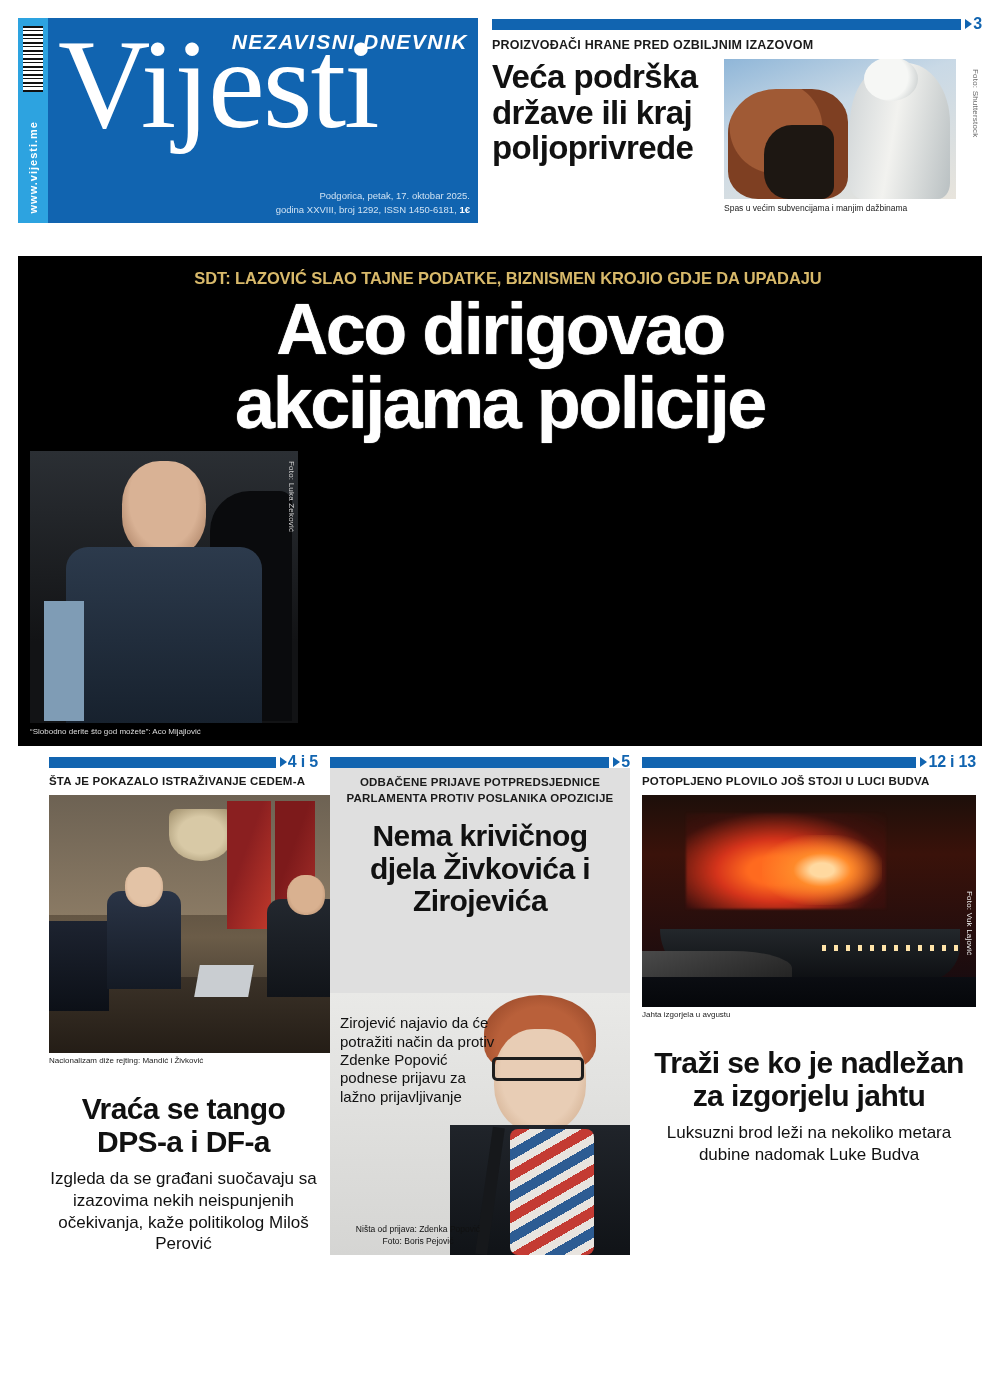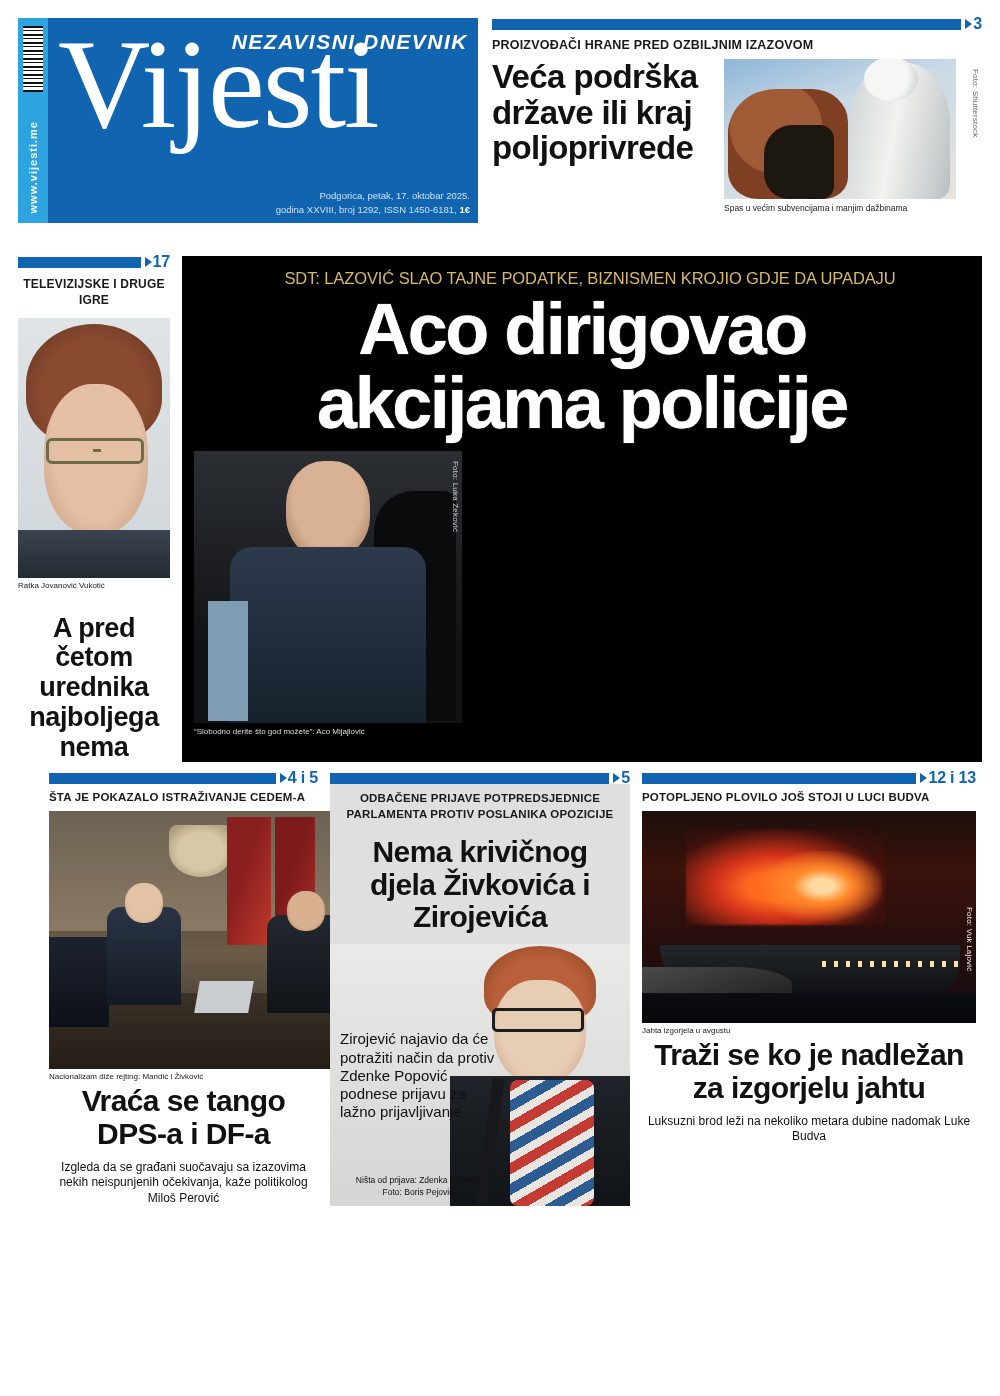--- a/index.html
+++ b/index.html
@@ -147,21 +147,21 @@
     background: linear-gradient(180deg,#3a4450 0%,#232a33 100%);
   }
   .lc-cap { font-size: 8px; color: #222; margin-top: 3px; line-height:1.3; }
   .lc-head {
     text-align: center; font-size: 27px; font-weight: bold; line-height: 1.1;
     color: #111; margin-top: 22px; letter-spacing: -0.4px;
   }
 
   .main-story { flex: 1; background: #000; position: relative; }
   .ms-kicker {
-    text-align: center; color: #d8b96a; font-weight: normal;
+    text-align: center; color: #d8b96a; font-weight: bold;
     font-size: 16.5px; letter-spacing: -0.1px; padding: 13px 6px 8px 6px; margin-left: 16px;
   }
   .ms-head {
     text-align: center; color: #fff; font-weight: bold;
     font-size: 72px; line-height: 0.94; letter-spacing: -2.5px;
     padding: 0 10px 6px 10px;
     text-shadow: 0 0 1px #fff;
   }
   .ms-bottom { display: flex; gap: 8px; padding: 8px 12px 10px 12px; }
   .ms-photo {
@@ -360,25 +360,25 @@
     font-size: 15px; line-height: 1.22; color: #111; z-index: 3;
   }
   .b-credit-over {
     position: absolute; left: 18px; bottom: 8px; width: 140px;
     font-size: 8.5px; line-height: 1.35; color: #111; z-index: 3; text-align:center;
   }
 
   .b-cap { font-size: 8px; color: #222; margin-top: 3px; }
   .b-head {
     text-align: center; font-size: 30px; font-weight: bold;
-    line-height: 1.08; color: #111; margin-top: 4px; letter-spacing: -0.6px;
+    line-height: 1.08; color: #111; margin-top: 28px; letter-spacing: -0.6px;
   }
   .b-head.mid2 { font-size: 30px; margin-top: 14px; }
   .b-lede {
-    text-align: center; font-size: 12px; line-height: 1.28;
+    text-align: center; font-size: 17px; line-height: 1.28;
     color: #111; margin-top: 10px;
   }
 </style>
 </head>
 <body>
 
 <div class="page">
 
   <div class="top">
 
@@ -414,35 +414,20 @@
           </div>
           <div class="vcredit">Foto: Shutterstock</div>
           <div class="lead-cap">Spas u većim subvencijama i manjim dažbinama</div>
         </div>
       </div>
     </div>
   </div>
 
   <div class="mid">
 
-    <div class="left-col">
-      <div class="rule">
-        <div class="bar"></div>
-        <div class="pg"><span class="tri"></span><span>17</span></div>
-      </div>
-      <div class="lc-kicker">TELEVIZIJSKE I DRUGE IGRE</div>
-      <div class="lc-photo">
-        <div class="hair"></div>
-        <div class="face"></div>
-        <div class="glass"></div>
-        <div class="body"></div>
-      </div>
-      <div class="lc-cap">Ratka Jovanović Vukotić</div>
-      <div class="lc-head">A pred četom urednika najboljega nema</div>
-    </div>
 
     <div class="main-story">
       <div class="ms-kicker">SDT: LAZOVIĆ SLAO TAJNE PODATKE, BIZNISMEN KROJIO GDJE DA UPADAJU</div>
       <div class="ms-head">Aco dirigovao</div>
       <div class="ms-head">akcijama policije</div>
       <div class="ms-bottom">
 
 
 
         <div class="ms-photo-holder">

